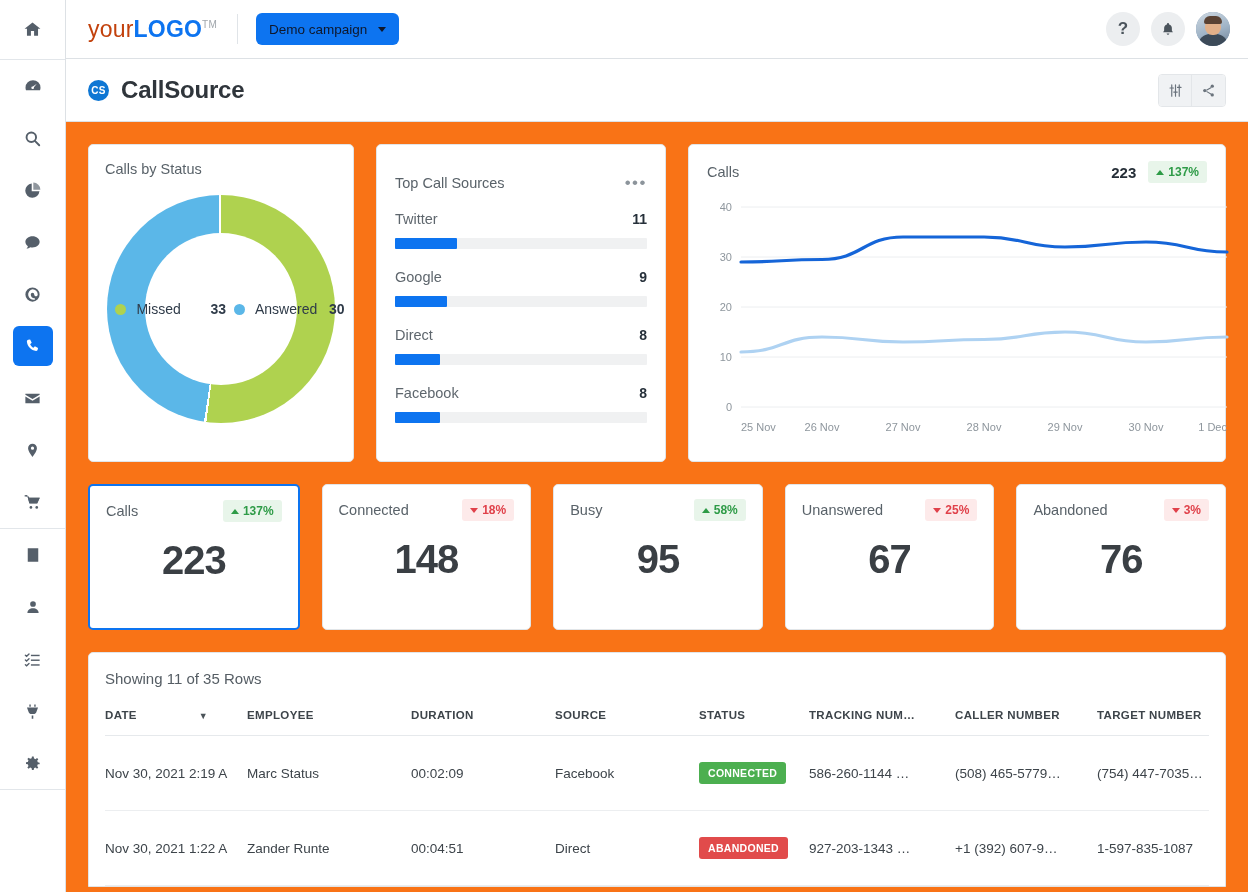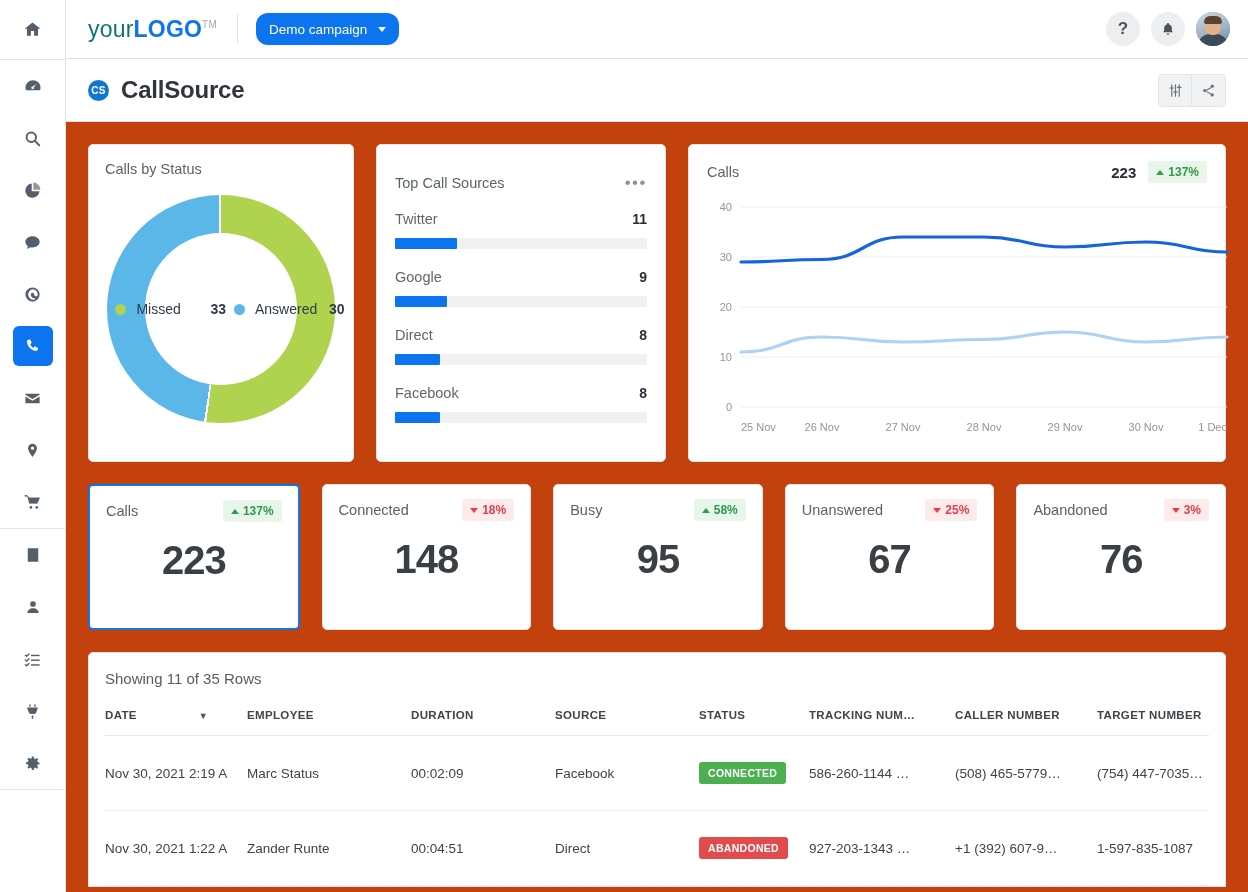--- a/index.html
+++ b/index.html
@@ -32,26 +32,26 @@
   
   .main { flex: 1; display: flex; flex-direction: column; min-width: 0; }
 
   
   .topbar {
     height: 59px; flex: 0 0 59px; background: #ffffff;
     border-bottom: 1px solid #dde1e5;
     display: flex; align-items: center; padding: 0 18px 0 22px;
   }
   .logo { font-size: 23px; letter-spacing: .2px; white-space: nowrap; }
-  .logo .your { color: #0f766e; font-weight: 400; text-align: center; }
+  .logo .your { color: #c2410c; font-weight: 400; text-align: center; }
   .logo .lg { color: #0d74f0; font-weight: 700; }
   .logo .tm { color: #a0a6ac; font-size: 10px; vertical-align: super; font-weight: 400;}
   .logo-sep { width: 1px; height: 30px; background: #e0e4e8; margin: 0 18px 0 20px; }
   .campaign-btn {
-    background: #0d74f0; color: #ffffff; border: none; border-radius: 12px;
+    background: #0d74f0; color: #0f172a; border: none; border-radius: 6px;
     font-size: 13.5px; font-family: inherit; height: 32px;
     padding: 0 13px; display: flex; align-items: center; gap: 11px; cursor: pointer;
     white-space: nowrap;
   }
   .caret-d { width: 0; height: 0; border-left: 4.5px solid transparent;
              border-right: 4.5px solid transparent; border-top: 5px solid currentColor; }
   .topbar-right { margin-left: auto; display: flex; align-items: center; gap: 11px; }
   .circ-btn {
     width: 34px; height: 34px; border-radius: 50%; background: #eceef0;
     border: none; display: flex; align-items: center; justify-content: center;
@@ -89,21 +89,21 @@
     font-size: 13.5px; color: #4b545c; cursor: pointer; font-family: inherit;
   }
   .icon-group { display: flex; height: 33px; border: 1px solid #e3e6e9; border-radius: 4px; overflow: hidden; }
   .icon-group button {
     width: 33px; background: #f0f2f4; border: none; border-right: 1px solid #e3e6e9;
     display: flex; align-items: center; justify-content: center; color: #6a737c; cursor: pointer;
   }
   .icon-group button:last-child { border-right: none; }
 
   
-  .content { flex: 1; background: #c2410c; padding: 22px 22px 0; overflow: hidden; }
+  .content { flex: 1; background: #f97316; padding: 22px 22px 0; overflow: hidden; }
   .card { background: #fff; border: 1px solid #e1e5e8; border-radius: 5px; }
 
   .row1 { display: flex; gap: 22px; height: 318px; }
   .c-status { width: 266px; flex: 0 0 266px; padding: 16px 16px 0; position: relative; }
   .c-sources { width: 290px; flex: 0 0 290px; padding: 16px 18px 0; }
   .c-calls { flex: 1; padding: 16px 18px 0; min-width: 0; }
 
   .card-title { font-size: 14.5px; color: #5a6views; }
   .card-title { font-size: 14.5px; color: #596269; font-weight: 400; }
 

